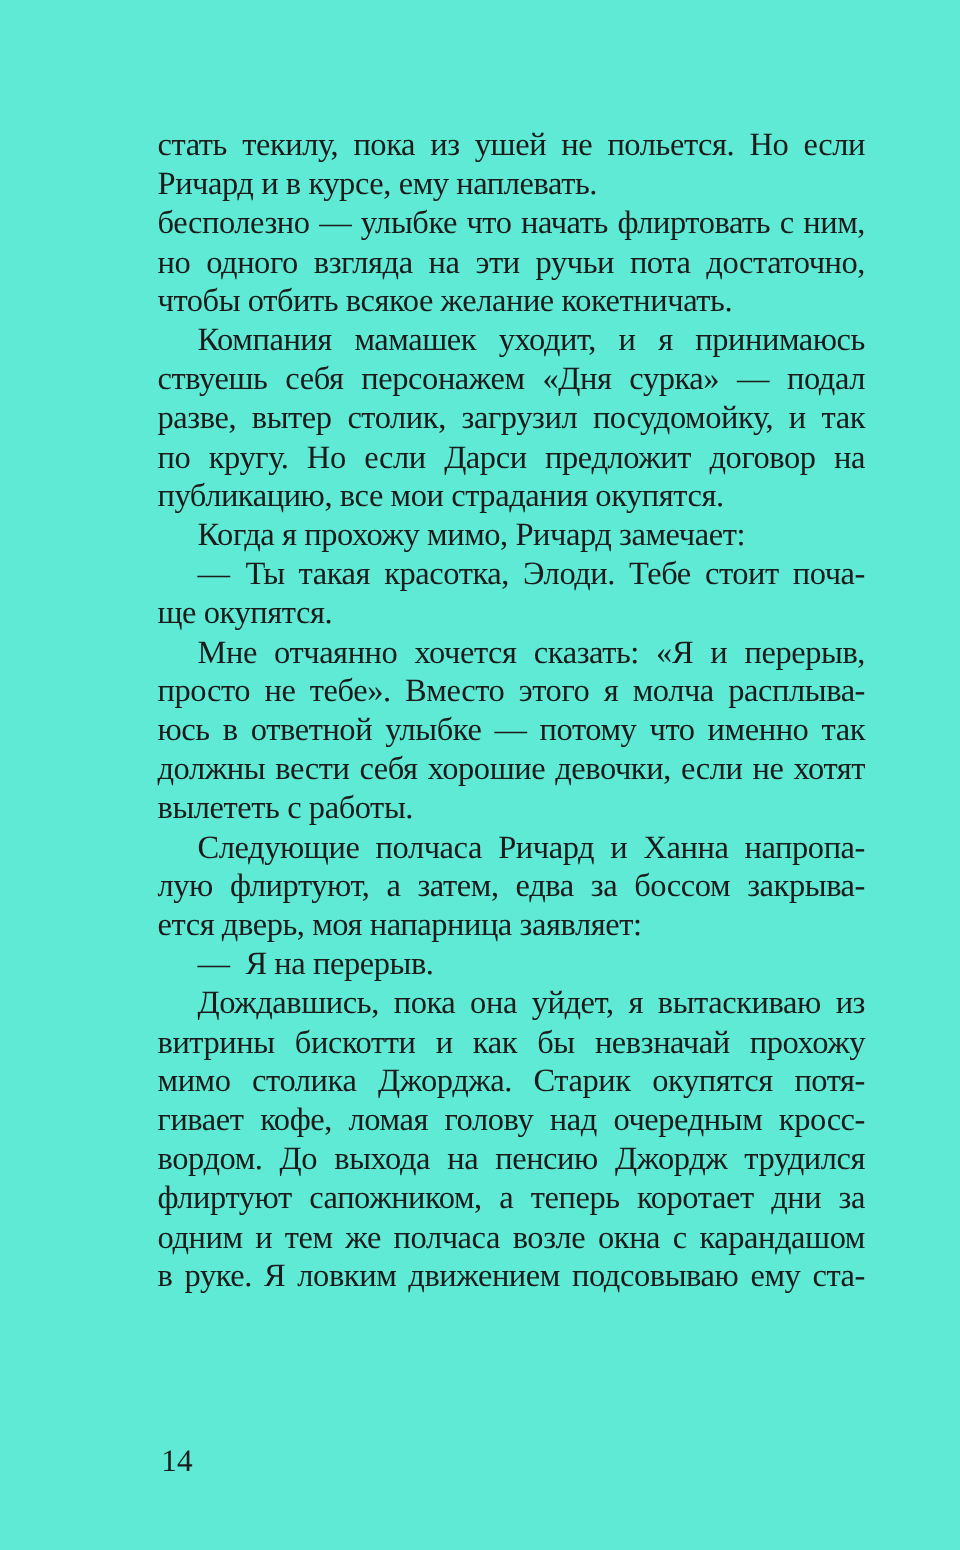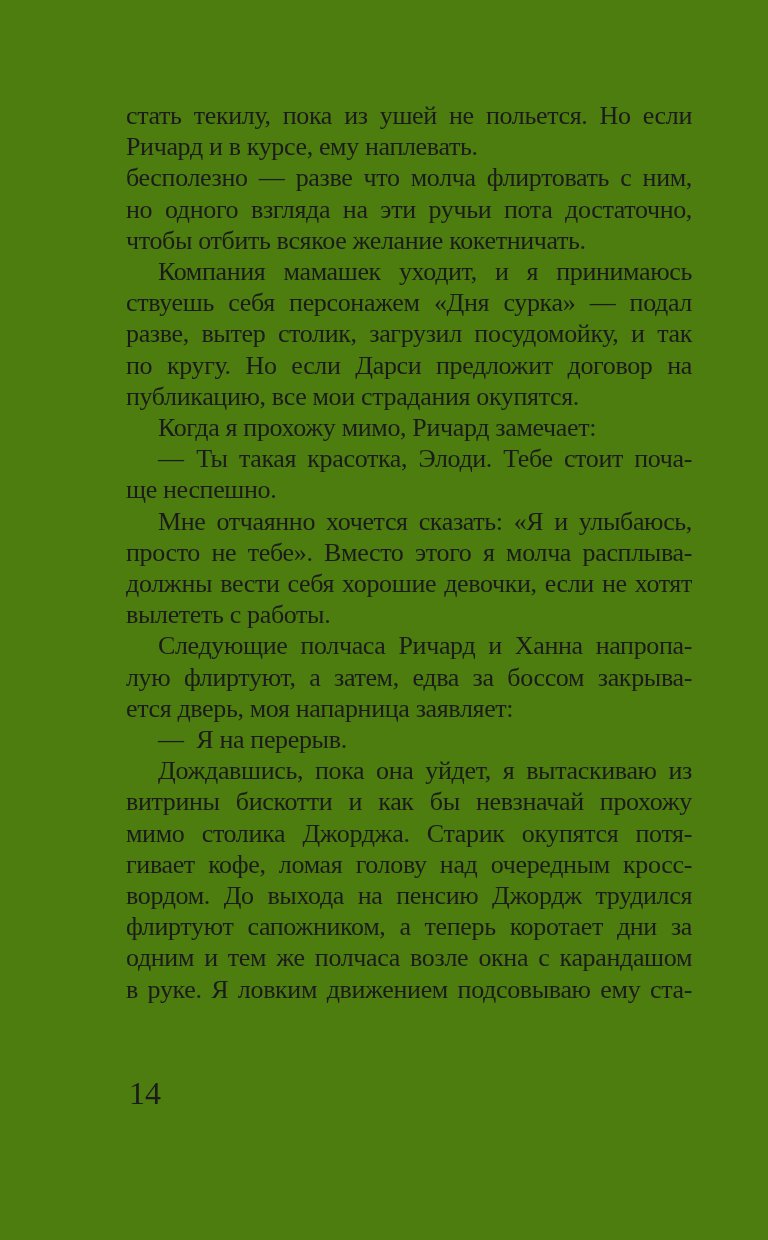--- a/index.html
+++ b/index.html
@@ -12,21 +12,21 @@
     width: 768px;
     height: 1240px;
     overflow: hidden;
     font-family: "Liberation Serif", "DejaVu Serif", serif;
   }
   .page {
     position: absolute;
     left: 0; top: 0;
     width: 768px;
     height: 1240px;
-    background: #4d7c0f;
+    background: #5eead4;
   }
   .text-block {
     position: absolute;
     left: 126px;
     top: 100px;
     width: 566px;
     color: #1b1b1b;
     font-size: 26px;
     line-height: 31.2px;
     letter-spacing: -0.35px;
@@ -38,46 +38,47 @@
   .line.last {
     text-align: justify;
     text-align-last: left;
   }
   .line.indent {
     text-indent: 32px;
   }
   .page-number {
     position: absolute;
     left: 129px;
-    top: 1078px;
+    top: 1155px;
     color: #1b1b1b;
-    font-size: 32px;
+    font-size: 25px;
     line-height: 30px;
   }
 </style>
 </head>
 <body>
 
 <div class="page">
   <div class="text-block" id="text-block">
       <div class="line">стать текилу, пока из ушей не польется. Но если</div>
       <div class="line last">Ричард и в курсе, ему наплевать.</div>
-      <div class="line">бесполезно — разве что молча флиртовать с ним,</div>
+      <div class="line">бесполезно — улыбке что начать флиртовать с ним,</div>
       <div class="line">но одного взгляда на эти ручьи пота достаточно,</div>
       <div class="line last">чтобы отбить всякое желание кокетничать.</div>
       <div class="line indent">Компания мамашек уходит, и я принимаюсь</div>
       <div class="line">ствуешь себя персонажем «Дня сурка» — подал</div>
       <div class="line">разве, вытер столик, загрузил посудомойку, и так</div>
       <div class="line">по кругу. Но если Дарси предложит договор на</div>
       <div class="line last">публикацию, все мои страдания окупятся.</div>
       <div class="line indent last">Когда я прохожу мимо, Ричард замечает:</div>
       <div class="line indent">— Ты такая красотка, Элоди. Тебе стоит поча-</div>
-      <div class="line last">ще неспешно.</div>
-      <div class="line indent">Мне отчаянно хочется сказать: «Я и улыбаюсь,</div>
+      <div class="line last">ще окупятся.</div>
+      <div class="line indent">Мне отчаянно хочется сказать: «Я и перерыв,</div>
       <div class="line">просто не тебе». Вместо этого я молча расплыва-</div>
+      <div class="line">юсь в ответной улыбке — потому что именно так</div>
       <div class="line">должны вести себя хорошие девочки, если не хотят</div>
       <div class="line last">вылететь с работы.</div>
       <div class="line indent">Следующие полчаса Ричард и Ханна напропа-</div>
       <div class="line">лую флиртуют, а затем, едва за боссом закрыва-</div>
       <div class="line last">ется дверь, моя напарница заявляет:</div>
       <div class="line indent last">— Я на перерыв.</div>
       <div class="line indent">Дождавшись, пока она уйдет, я вытаскиваю из</div>
       <div class="line">витрины бискотти и как бы невзначай прохожу</div>
       <div class="line">мимо столика Джорджа. Старик окупятся потя-</div>
       <div class="line">гивает кофе, ломая голову над очередным кросс-</div>

